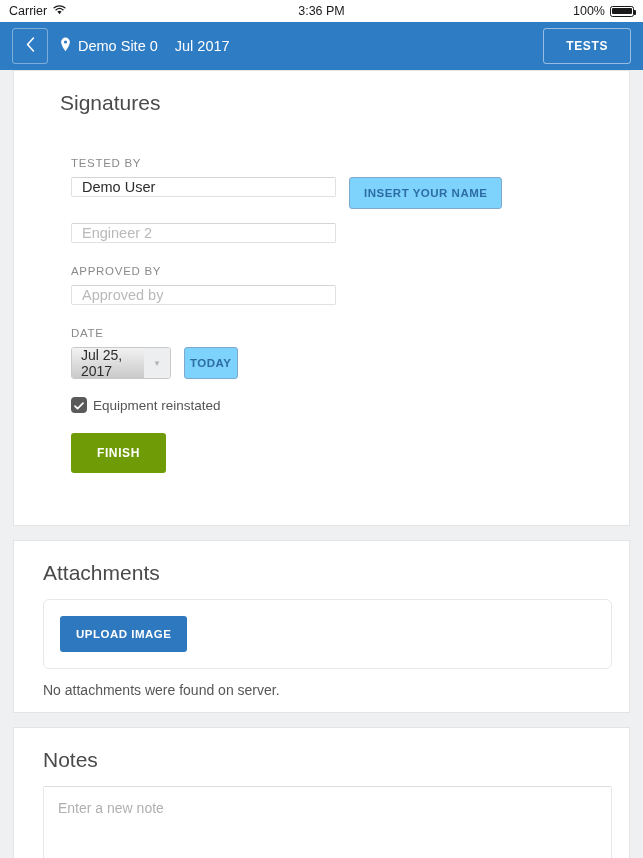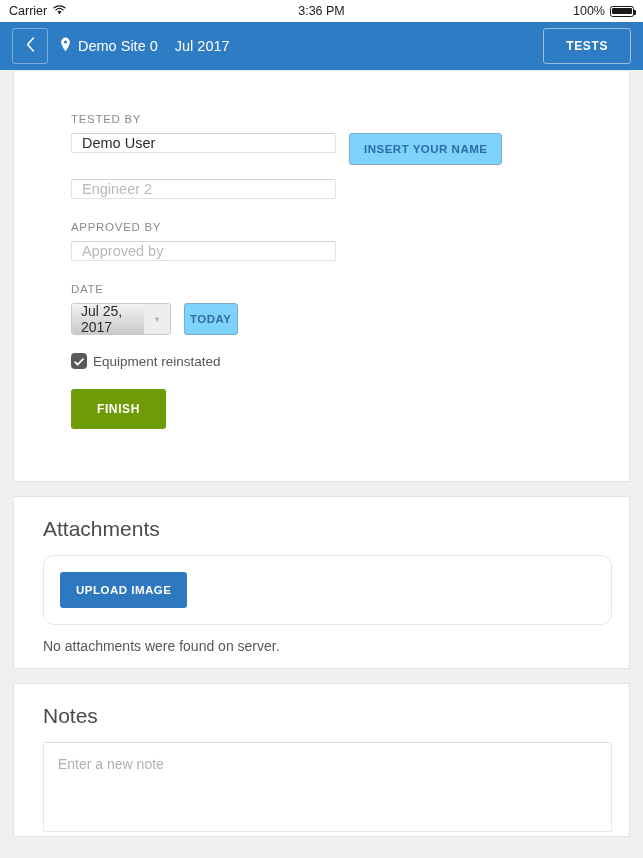--- a/index.html
+++ b/index.html
@@ -140,21 +140,21 @@
     background:#6f9c06; color:#fff;
     border:none; border-radius:3px;
     font-size:12px; font-weight:bold; letter-spacing:.6px;
     padding:13px 26px; cursor:pointer;
     font-family:"Liberation Sans", sans-serif;
   }
 
   
   .att-body{ padding:0 17px 14px 29px; }
   .att-box{
-    border:1px solid #e6e8ea; border-radius:11px;
+    border:1px solid #e6e8ea; border-radius:6px;
     margin-top:14px; padding:16px;
   }
   .upload-btn{
     background:#2e78bf; color:#fff;
     border:none; border-radius:3px;
     font-size:11.5px; font-weight:bold; letter-spacing:.5px;
     padding:12px 16px; cursor:pointer;
     font-family:"Liberation Sans", sans-serif;
   }
   .att-empty{
@@ -214,20 +214,21 @@
     </span>
     <span class="site">Demo Site 0</span>
     <span>Jul 2017</span>
   </div>
   <button class="tests-btn">TESTS</button>
 </div>
 
 <div class="scroll">
 
   <div class="card sig">
+    <div class="card-title">Signatures</div>
     <div class="sig-body">
 
       <div class="field-label">TESTED BY</div>
       <div class="row">
         <input class="txt-input" type="text" value="Demo User" style="">
         <button class="ghost-btn">INSERT YOUR NAME</button>
       </div>
 
       <div class="row" style="margin-top:14px;">
         <input class="txt-input" type="text" placeholder="Engineer 2" style="">

